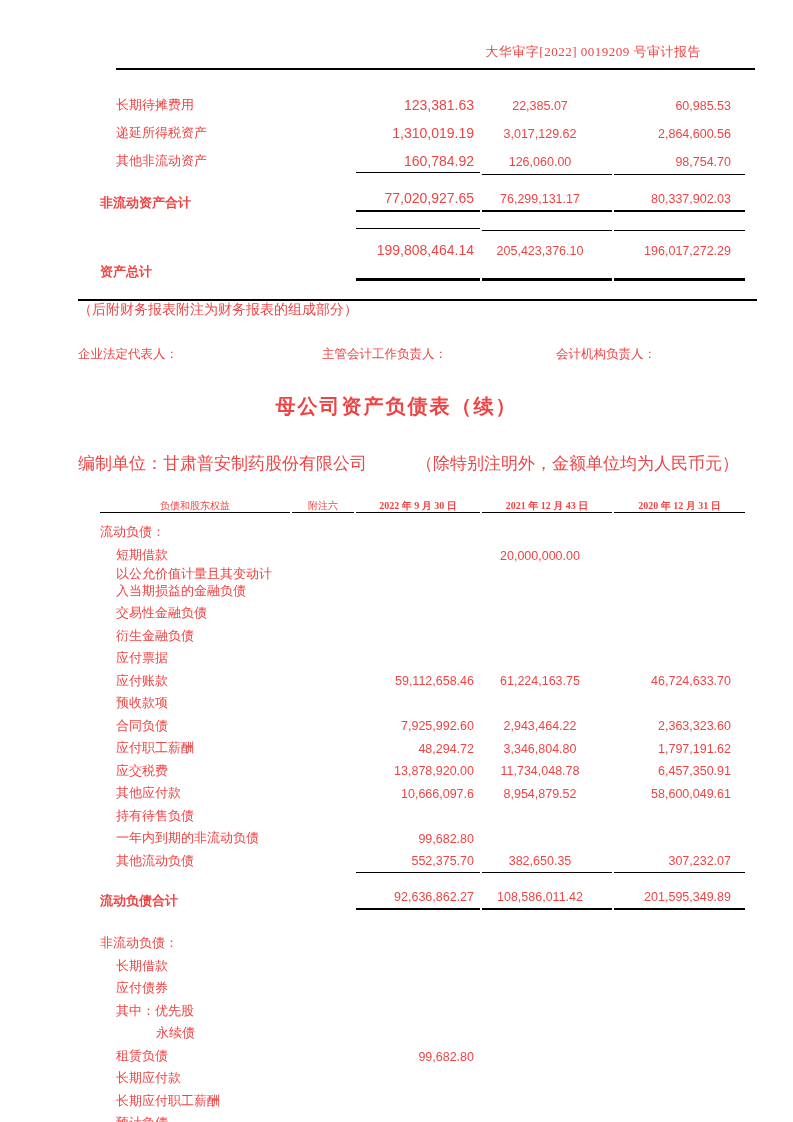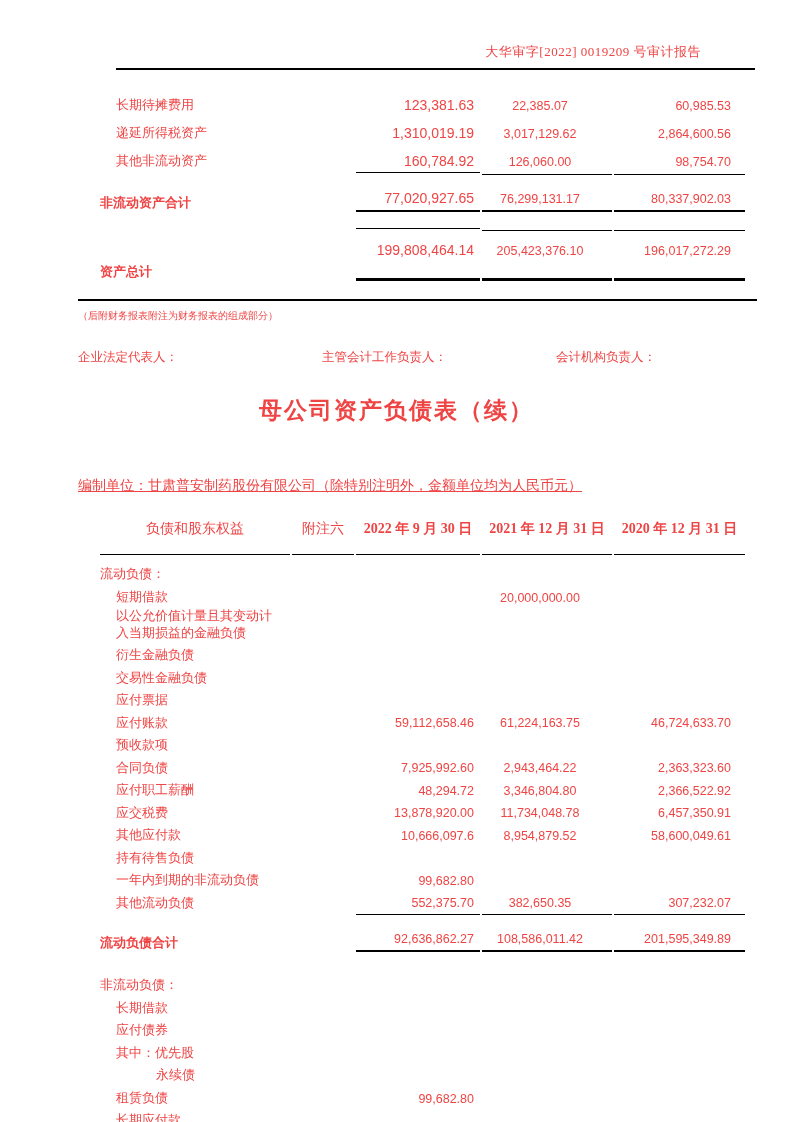--- a/index.html
+++ b/index.html
@@ -38,51 +38,51 @@
   .asset-table .t-item .label { padding-left:16px; }
   .asset-table .v1 { font-size:14px; }
 
   
   .liability-table .trow { min-height:20.5px; padding-bottom:2px; }
   .liability-table .t-item .label { padding-left:16px; }
   .liability-table .indent2 .label { padding-left:56px; }
   .liability-table .thead { margin-bottom:8px; }
   .thead .hc {
     border-bottom:1.5px solid #000;
-    text-align:center; padding-bottom:16px; font-size:14px;
+    text-align:center; padding-bottom:0; font-size:10px;
     align-self:end;
   }
   .thead .hd { font-weight:700; }
   .spacer { height:20px; }
 
   
   .rule-subtotal .num {
     border-top:1px solid #000; border-bottom:2px solid #000;
     padding-top:16px; padding-bottom:3px;
   }
   .rule-grand { margin-top:14px; }
   .rule-grand .num {
     border-top:1px solid #000; border-bottom:3px solid #000;
     padding-top:12px; padding-bottom:19px;
   }
 
   
   .body-rule { border-top:2px solid #000; margin-top:16px; }
-  .note-line { margin-top:8px; font-size:10px; }
+  .note-line { font-size:14px; }
   .signatures {
     display:grid; grid-template-columns:244px 234px auto;
     margin-top:27px; font-size:12.5px;
   }
   .stmt-title {
-    margin:30px 0 18px; text-align:center; transform:translateX(-21px);
-    font-size:23px; font-weight:700; letter-spacing:2px;
+    margin:30px 0 0; text-align:center; transform:translateX(-21px);
+    font-size:20px; font-weight:700; letter-spacing:2px;
   }
   .prep-row {
-    margin-top:34px; display:flex; justify-content:flex-start;
-    font-size:14px; padding-right:18px;text-decoration:underline;
+    margin-top:34px; display:flex; justify-content:space-between;
+    font-size:17px; padding-right:18px;
   }
   .liability-table { margin-top:24px; }
   .page-footer {
     margin-top:auto; text-align:center; transform:translateX(-21px);
     font-size:12.5px; letter-spacing:2px;
   }
 </style>
 </head>
 <body>
 
@@ -145,21 +145,21 @@
   <div class="prep-row">
     <span>编制单位：甘肃普安制药股份有限公司</span>
     <span>（除特别注明外，金额单位均为人民币元）</span>
   </div>
 
   <div class="fin-table liability-table">
     <div class="thead">
       <div class="c hc">负债和股东权益</div>
       <div class="c hc">附注六</div>
       <div class="c hc hd">2022 年 9 月 30 日</div>
-      <div class="c hc hd">2021 年 12 月 31 日</div>
+      <div class="c hc hd">2021 年 12 月 43 日</div>
       <div class="c hc hd">2020 年 12 月 31 日</div>
     </div>
     <div id="liability-rows">
         <div class="trow t-section">
     <div class="c label"><span class="lbl">流动负债：</span></div>
     <div class="c note"></div>
     <div class="c num v1"></div>
     <div class="c num v2"></div>
     <div class="c num v3"></div>
   </div>
@@ -172,28 +172,28 @@
   </div>
         <div class="trow t-item">
     <div class="c label"><span class="lbl">以公允价值计量且其变动计
 入当期损益的金融负债</span></div>
     <div class="c note"></div>
     <div class="c num v1"></div>
     <div class="c num v2"></div>
     <div class="c num v3"></div>
   </div>
         <div class="trow t-item">
+    <div class="c label"><span class="lbl">交易性金融负债</span></div>
+    <div class="c note"></div>
+    <div class="c num v1"></div>
+    <div class="c num v2"></div>
+    <div class="c num v3"></div>
+  </div>
+        <div class="trow t-item">
     <div class="c label"><span class="lbl">衍生金融负债</span></div>
-    <div class="c note"></div>
-    <div class="c num v1"></div>
-    <div class="c num v2"></div>
-    <div class="c num v3"></div>
-  </div>
-        <div class="trow t-item">
-    <div class="c label"><span class="lbl">交易性金融负债</span></div>
     <div class="c note"></div>
     <div class="c num v1"></div>
     <div class="c num v2"></div>
     <div class="c num v3"></div>
   </div>
         <div class="trow t-item">
     <div class="c label"><span class="lbl">应付票据</span></div>
     <div class="c note"></div>
     <div class="c num v1"></div>
     <div class="c num v2"></div>
@@ -218,21 +218,21 @@
     <div class="c note"></div>
     <div class="c num v1">7,925,992.60</div>
     <div class="c num v2">2,943,464.22</div>
     <div class="c num v3">2,363,323.60</div>
   </div>
         <div class="trow t-item">
     <div class="c label"><span class="lbl">应付职工薪酬</span></div>
     <div class="c note"></div>
     <div class="c num v1">48,294.72</div>
     <div class="c num v2">3,346,804.80</div>
-    <div class="c num v3">2,366,522.92</div>
+    <div class="c num v3">1,797,191.62</div>
   </div>
         <div class="trow t-item">
     <div class="c label"><span class="lbl">应交税费</span></div>
     <div class="c note"></div>
     <div class="c num v1">13,878,920.00</div>
     <div class="c num v2">11,734,048.78</div>
     <div class="c num v3">6,457,350.91</div>
   </div>
         <div class="trow t-item">
     <div class="c label"><span class="lbl">其他应付款</span></div>

